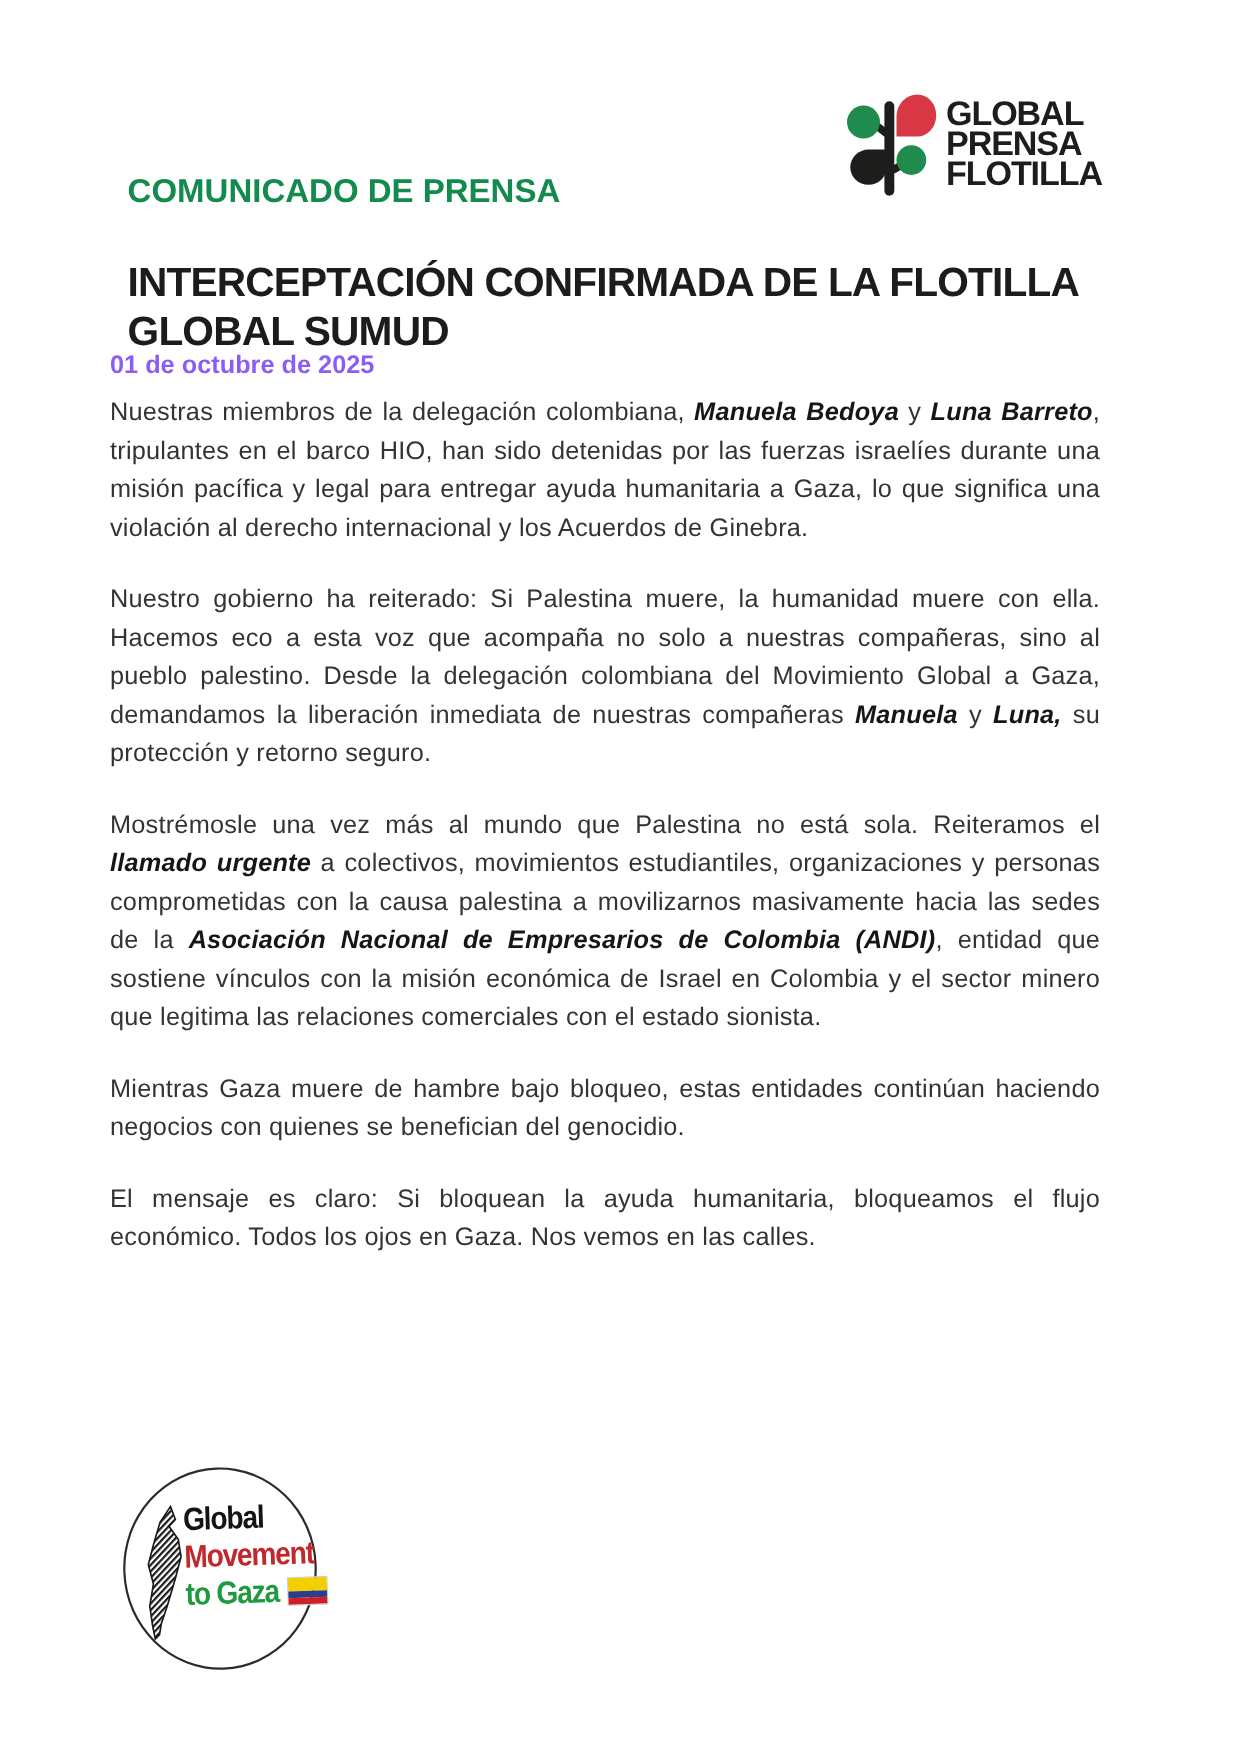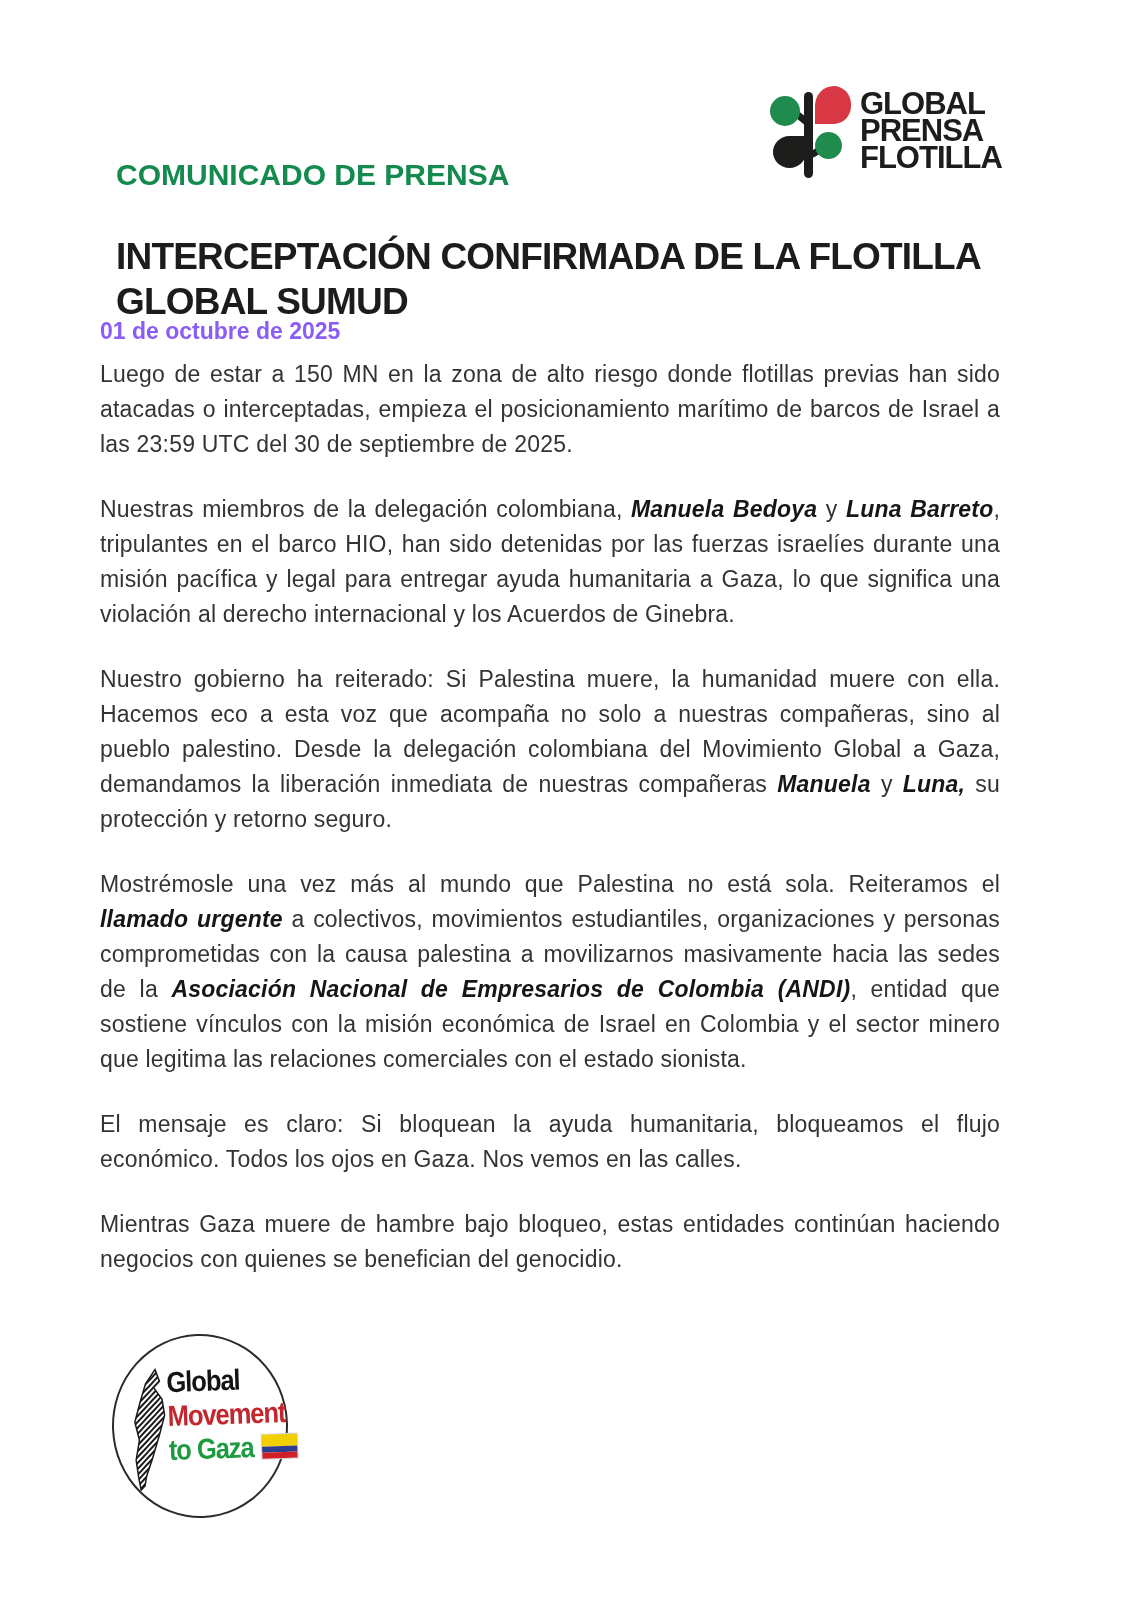--- a/index.html
+++ b/index.html
@@ -92,26 +92,25 @@
       <div>PRENSA</div>
       <div>FLOTILLA</div>
     </div>
   </div>
 
   <div class="kicker" style="color: rgb(20, 138, 78); margin-left: 16px;">COMUNICADO DE PRENSA</div>
   <h1 class="title" style="margin: 16px; color: rgb(28, 28, 28);">INTERCEPTACIÓN CONFIRMADA DE LA FLOTILLA GLOBAL SUMUD</h1>
   <div class="date">01 de octubre de 2025</div>
 
   <div class="body-text">
-      <p class="para"><span>Luego de estar a 150 MN en la zona de alto riesgo donde flotillas previas han sido atacadas o interceptadas, empieza el posicionamiento marítimo de barcos de Israel a las 23:59 UTC del 30 de septiembre de 2025.</span></p>
       <p class="para"><span>Nuestras miembros de la delegación colombiana, </span><span class="b">Manuela Bedoya</span><span> y </span><span class="b">Luna Barreto</span><span>, tripulantes en el barco HIO, han sido detenidas por las fuerzas israelíes durante una misión pacífica y legal para entregar ayuda humanitaria a Gaza, lo que significa una violación al derecho internacional y los Acuerdos de Ginebra.</span></p>
       <p class="para"><span>Nuestro gobierno ha reiterado: Si Palestina muere, la humanidad muere con ella. Hacemos eco a esta voz que acompaña no solo a nuestras compañeras, sino al pueblo palestino. Desde la delegación colombiana del Movimiento Global a Gaza, demandamos la liberación inmediata de nuestras compañeras </span><span class="b">Manuela</span><span> y </span><span class="b">Luna,</span><span> su protección y retorno seguro.</span></p>
       <p class="para"><span>Mostrémosle una vez más al mundo que Palestina no está sola. Reiteramos el </span><span class="b">llamado urgente</span><span> a colectivos, movimientos estudiantiles, organizaciones y personas comprometidas con la causa palestina a movilizarnos masivamente hacia las sedes de la </span><span class="b">Asociación Nacional de Empresarios de Colombia (ANDI)</span><span>, entidad que sostiene vínculos con la misión económica de Israel en Colombia y el sector minero que legitima las relaciones comerciales con el estado sionista.</span></p>
+      <p class="para"><span>Mientras Gaza muere de hambre bajo bloqueo, estas entidades continúan haciendo negocios con quienes se benefician del genocidio.</span></p>
       <p class="para"><span>El mensaje es claro: Si bloquean la ayuda humanitaria, bloqueamos el flujo económico. Todos los ojos en Gaza. Nos vemos en las calles.</span></p>
-      <p class="para"><span>Mientras Gaza muere de hambre bajo bloqueo, estas entidades continúan haciendo negocios con quienes se benefician del genocidio.</span></p>
     </div>
 
   <div class="stamp">
     <svg class="stamp-map" width="46" height="124" viewBox="0 0 46 124">
       <defs>
         <pattern id="hatch" width="4" height="4" patternUnits="userSpaceOnUse" patternTransform="rotate(45)">
           <rect width="4" height="4" fill="#ffffff"></rect>
           <rect width="2" height="4" fill="#1a1a1a"></rect>
         </pattern>
       </defs>

